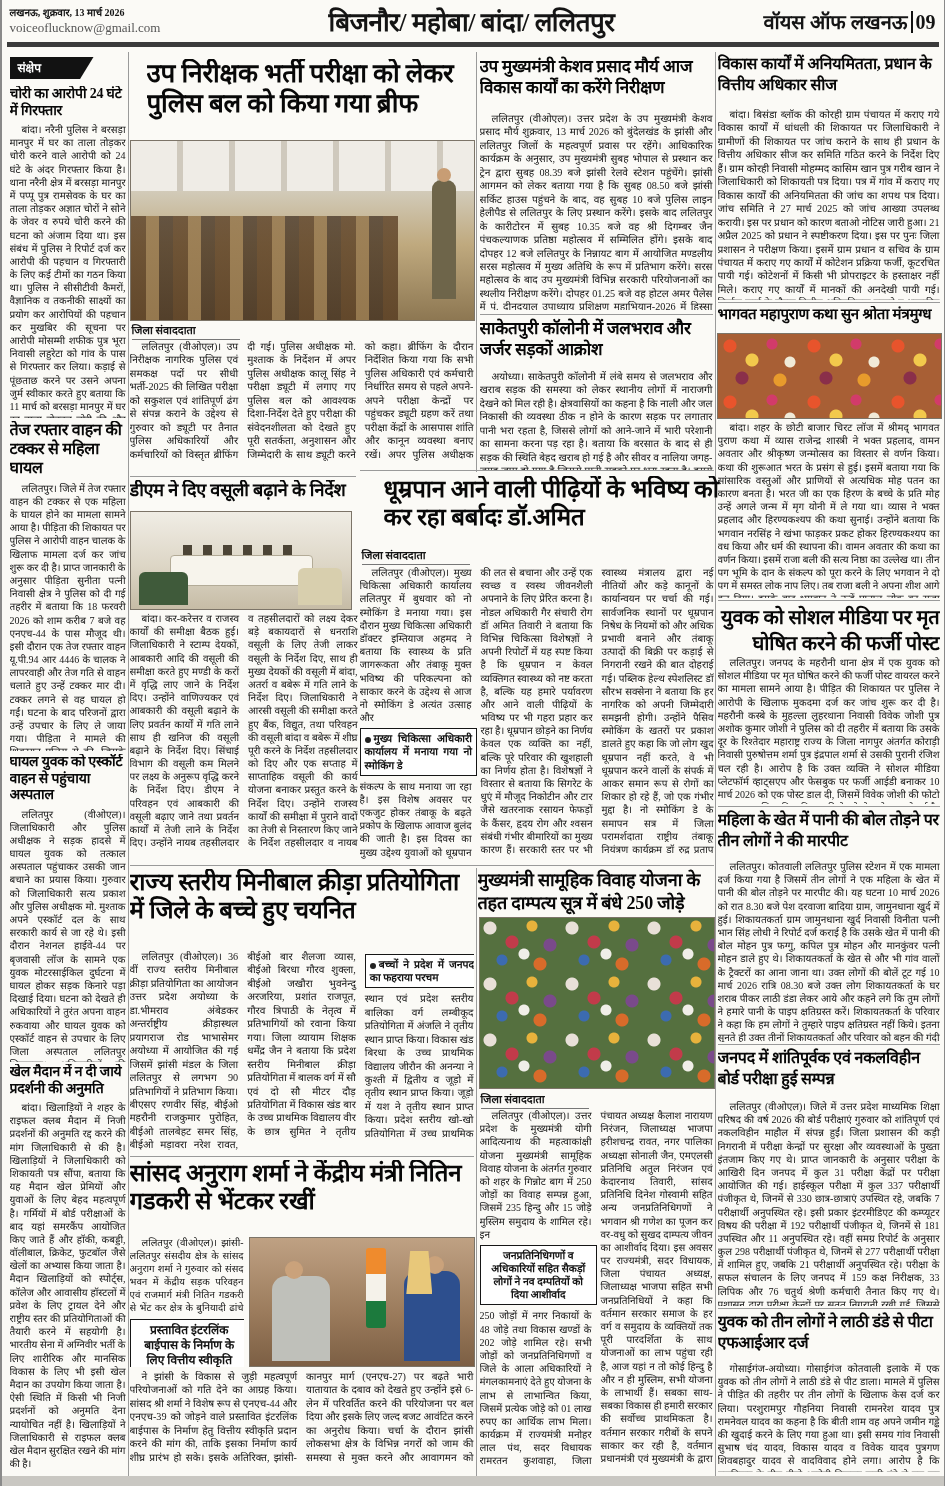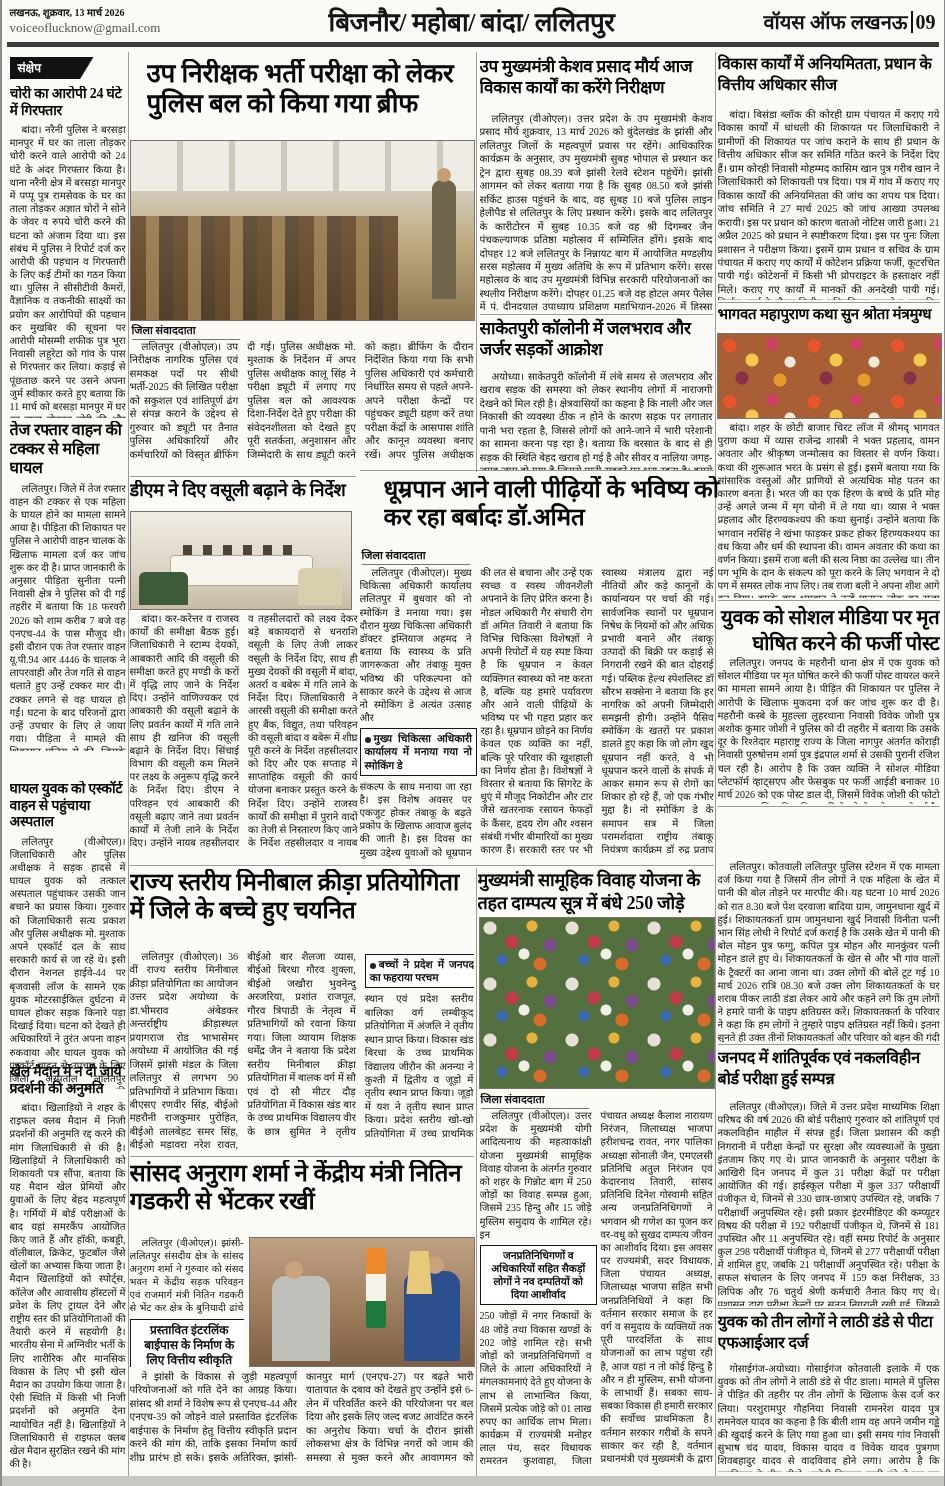--- a/index.html
+++ b/index.html
@@ -57,21 +57,21 @@
   <div class="abs lcol-art" style="left:8px;top:86px;width:116px;height:332px;overflow:hidden;">
     <div class="hl" style="font-size:14px;">चोरी का आरोपी 24 घंटे में गिरफ्तार</div>
     <div class="body-text">बांदा। नरैनी पुलिस ने बरसड़ा मानपुर में घर का ताला तोड़कर चोरी करने वाले आरोपी को 24 घंटे के अंदर गिरफ्तार किया है। थाना नरैनी क्षेत्र में बरसड़ा मानपुर में पप्पू पुत्र रामसेवक के घर का ताला तोड़कर अज्ञात चोरों ने सोने के जेवर व रुपये चोरी करने की घटना को अंजाम दिया था। इस संबंध में पुलिस ने रिपोर्ट दर्ज कर आरोपी की पहचान व गिरफ्तारी के लिए कई टीमों का गठन किया था। पुलिस ने सीसीटीवी कैमरों, वैज्ञानिक व तकनीकी साक्ष्यों का प्रयोग कर आरोपियों की पहचान कर मुखबिर की सूचना पर आरोपी मोसम्मी शफीक पुत्र भूरा निवासी लहुरेटा को गांव के पास से गिरफ्तार कर लिया। कड़ाई से पूंछताछ करने पर उसने अपना जुर्म स्वीकार करते हुए बताया कि 11 मार्च को बरसड़ा मानपुर में घर का ताला तोड़कर चोरी की और कई अन्य चोरियों को भी अंजाम दिया था। गिरफ्तार करने वाली टीम में प्रभारी निरीक्षक संदीप तिवारी, चौकी प्रभारी करतल, सूबेदार बिंद व टीम रही।</div>
   </div>
 
   <div class="abs lcol-art" style="left:8px;top:421px;width:116px;height:330px;overflow:hidden;">
     <div class="hl" style="font-size:16px;">तेज रफ्तार वाहन की टक्कर से महिला घायल</div>
     <div class="body-text">ललितपुर। जिले में तेज रफ्तार वाहन की टक्कर से एक महिला के घायल होने का मामला सामने आया है। पीड़िता की शिकायत पर पुलिस ने आरोपी वाहन चालक के खिलाफ मामला दर्ज कर जांच शुरू कर दी है। प्राप्त जानकारी के अनुसार पीड़िता सुनीता पत्नी निवासी क्षेत्र ने पुलिस को दी गई तहरीर में बताया कि 18 फरवरी 2026 को शाम करीब 7 बजे वह एनएच-44 के पास मौजूद थी। इसी दौरान एक तेज रफ्तार वाहन यू.पी.94 आर 4446 के चालक ने लापरवाही और तेज गति से वाहन चलाते हुए उन्हें टक्कर मार दी। टक्कर लगने से वह घायल हो गईं। घटना के बाद परिजनों द्वारा उन्हें उपचार के लिए ले जाया गया। पीड़िता ने मामले की शिकायत पुलिस से की, जिसके बाद 11 मार्च 2026 को थाना पुलिस ने मामले को गंभीरता से लेते हुए आरोपी चालक के खिलाफ संबंधित धाराओं में एफआईआर दर्ज कर ली।</div>
   </div>
 
-  <div class="abs lcol-art" style="left:8px;top:754px;width:116px;height:308px;overflow:hidden;margin-top:27px;">
+  <div class="abs lcol-art" style="left:8px;top:754px;width:116px;height:308px;overflow:hidden;">
     <div class="hl" style="font-size:14px;">घायल युवक को एस्कॉर्ट वाहन से पहुंचाया अस्पताल</div>
     <div class="body-text">ललितपुर (वीओएल)। जिलाधिकारी और पुलिस अधीक्षक ने सड़क हादसे में घायल युवक को तत्काल अस्पताल पहुंचाकर उसकी जान बचाने का प्रयास किया। गुरुवार को जिलाधिकारी सत्य प्रकाश और पुलिस अधीक्षक मो. मुश्ताक अपने एस्कॉर्ट दल के साथ सरकारी कार्य से जा रहे थे। इसी दौरान नेशनल हाईवे-44 पर बृजवासी लॉज के सामने एक युवक मोटरसाईकिल दुर्घटना में घायल होकर सड़क किनारे पड़ा दिखाई दिया। घटना को देखते ही अधिकारियों ने तुरंत अपना वाहन रुकवाया और घायल युवक को एस्कॉर्ट वाहन से उपचार के लिए जिला अस्पताल ललितपुर भिजवाया। अधिकारियों की तत्परता से घायल को समय रहते इलाज मिल सका।</div>
   </div>
 
   <div class="abs lcol-art" style="left:8px;top:1064px;width:116px;height:406px;overflow:hidden;">
     <div class="hl" style="font-size:14px;">खेल मैदान में न दी जाये प्रदर्शनी की अनुमति</div>
     <div class="body-text">बांदा। खिलाड़ियों ने शहर के राइफल क्लब मैदान में निजी प्रदर्शनों की अनुमति रद्द करने की मांग जिलाधिकारी से की है। खिलाड़ियों ने जिलाधिकारी को शिकायती पत्र सौंपा, बताया कि यह मैदान खेल प्रेमियों और युवाओं के लिए बेहद महत्वपूर्ण है। गर्मियों में बोर्ड परीक्षाओं के बाद यहां समरकैंप आयोजित किए जाते हैं और हॉकी, कबड्डी, वॉलीबाल, क्रिकेट, फुटबॉल जैसे खेलों का अभ्यास किया जाता है। मैदान खिलाड़ियों को स्पोर्ट्स, कॉलेज और आवासीय हॉस्टलों में प्रवेश के लिए ट्रायल देने और राष्ट्रीय स्तर की प्रतियोगिताओं की तैयारी करने में सहयोगी है। भारतीय सेना में अग्निवीर भर्ती के लिए शारीरिक और मानसिक विकास के लिए भी इसी खेल मैदान का उपयोग किया जाता है। ऐसी स्थिति में किसी भी निजी प्रदर्शनों को अनुमति देना न्यायोचित नहीं है। खिलाड़ियों ने जिलाधिकारी से राइफल क्लब खेल मैदान सुरक्षित रखने की मांग की है।</div>
   </div>
 
   <div class="abs hl" style="left:128px;top:59px;width:344px;height:84px;font-size:26px;margin-left:17px;">उप निरीक्षक भर्ती परीक्षा को लेकर पुलिस बल को किया गया ब्रीफ</div>
@@ -150,20 +150,21 @@
   <div class="hrule" style="left:716px;top:302px;width:222px;"></div>
   <div class="abs hl" style="left:716px;top:306px;width:222px;height:24px;font-size:15px;white-space:nowrap;">भागवत महापुराण कथा सुन श्रोता मंत्रमुग्ध</div>
   <div class="photo" style="left:715px;top:333px;width:223px;height:84px;background-color:#a85f35;background-image:radial-gradient(circle at 12px 12px,#e8542c 6px,transparent 7px),radial-gradient(circle at 34px 26px,#f2c94c 6px,transparent 7px),radial-gradient(circle at 54px 10px,#d23b6a 5px,transparent 6px),radial-gradient(circle at 72px 28px,#f0ead8 5px,transparent 6px),radial-gradient(circle at 24px 44px,#8a2f4a 6px,transparent 7px),radial-gradient(circle at 62px 46px,#e89b2c 6px,transparent 7px);background-size:84px 56px;"></div>
   <div class="abs body-text" style="left:716px;top:421px;width:222px;height:177px;font-size:10px;">बांदा। शहर के छोटी बाजार चिरट लॉज में श्रीमद् भागवत पुराण कथा में व्यास राजेन्द्र शास्त्री ने भक्त प्रहलाद, वामन अवतार और श्रीकृष्ण जन्मोत्सव का विस्तार से वर्णन किया। कथा की शुरूआत भरत के प्रसंग से हुई। इसमें बताया गया कि सांसारिक वस्तुओं और प्राणियों से अत्यधिक मोह पतन का कारण बनता है। भरत जी का एक हिरण के बच्चे के प्रति मोह उन्हें अगले जन्म में मृग योनी में ले गया था। व्यास ने भक्त प्रहलाद और हिरण्यकश्यप की कथा सुनाई। उन्होंने बताया कि भगवान नरसिंह ने खंभा फाड़कर प्रकट होकर हिरण्यकश्यप का वध किया और धर्म की स्थापना की। वामन अवतार की कथा का वर्णन किया। इसमें राजा बली की सत्य निष्ठा का उल्लेख था। तीन पग भूमि के दान के संकल्प को पूरा करने के लिए भगवान ने दो पग में समस्त लोक नाप लिए। तब राजा बली ने अपना शीश आगे कर दिया। इसके बाद भगवान ने उन्हें पाताल लोक का राजा बनाया। कथा परीक्षित लक्ष्मी गुप्ता, बाबूलाल गुप्ता, अजीत कुमार, विनीता गुप्ता व बड़ी संख्या में श्रोताओं ने कथा का रसापान किया।</div>
 
   <div class="hrule" style="left:716px;top:600px;width:222px;"></div>
   <div class="abs hl" style="left:716px;top:604px;width:222px;height:48px;font-size:20px;line-height:1.3;text-align:right;">युवक को सोशल मीडिया पर मृत घोषित करने की फर्जी पोस्ट वायरल</div>
   <div class="abs body-text" style="left:716px;top:656px;width:222px;height:148px;font-size:10px;">ललितपुर। जनपद के महरौनी थाना क्षेत्र में एक युवक को सोशल मीडिया पर मृत घोषित करने की फर्जी पोस्ट वायरल करने का मामला सामने आया है। पीड़ित की शिकायत पर पुलिस ने आरोपी के खिलाफ मुकदमा दर्ज कर जांच शुरू कर दी है। महरौनी कस्बे के मुहल्ला लुहरथाना निवासी विवेक जोशी पुत्र अशोक कुमार जोशी ने पुलिस को दी तहरीर में बताया कि उसके दूर के रिश्तेदार महाराष्ट्र राज्य के जिला नागपुर अंतर्गत कोराड़ी निवासी पुरुषोत्तम शर्मा पुत्र इंद्रपाल शर्मा से उसकी पुरानी रंजिश चल रही है। आरोप है कि उक्त व्यक्ति ने सोशल मीडिया प्लेटफॉर्म व्हाट्सएप और फेसबुक पर फर्जी आईडी बनाकर 10 मार्च 2026 को एक पोस्ट डाल दी, जिसमें विवेक जोशी की फोटो लगाकर यह लिख दिया कि उनकी ब्रेन हेमरेज से मृत्यु हो गई है। फर्जी पोस्ट वायरल होने के बाद परिजनों और परिचितों में शोक की लहर फैल गई और कई लोग घर पहुंचने लगे। जब विवेक को इसकी जानकारी हुई तो उसने आरोपी से फोन पर बात की, जिस पर आरोपी ने कथित रूप से गाली-गलौज करते हुए जान से मारने की धमकी भी दी। पीड़ित की तहरीर पर थाना महरौनी पुलिस ने आरोपी के खिलाफ बीएनएस की धारा 351(3), 352 तथा आईटी एक्ट की धारा 66ई के तहत मुकदमा दर्ज कर लिया है। पुलिस ने मामले की जांच शुरू कर दी है।</div>
 
   <div class="hrule" style="left:716px;top:806px;width:222px;"></div>
+  <div class="abs hl" style="left:716px;top:810px;width:222px;height:48px;font-size:16px;line-height:1.3;">महिला के खेत में पानी की बोल तोड़ने पर तीन लोगों ने की मारपीट</div>
   <div class="abs body-text" style="left:716px;top:860px;width:222px;height:182px;font-size:10px;">ललितपुर। कोतवाली ललितपुर पुलिस स्टेशन में एक मामला दर्ज किया गया है जिसमें तीन लोगों ने एक महिला के खेत में पानी की बोल तोड़ने पर मारपीट की। यह घटना 10 मार्च 2026 को रात 8.30 बजे पेश दरवाजा बादिया ग्राम, जामुनधाना खुर्द में हुई। शिकायतकर्ता ग्राम जामुनधाना खुर्द निवासी विनीता पत्नी भान सिंह लोधी ने रिपोर्ट दर्ज कराई है कि उसके खेत में पानी की बोल मोहन पुत्र फग्गु, कपिल पुत्र मोहन और मानकुंवर पत्नी मोहन डाले हुए थे। शिकायतकर्ता के खेत से और भी गांव वालों के ट्रैक्टरों का आना जाना था। उक्त लोगों की बोलें टूट गई 10 मार्च 2026 रात्रि 08.30 बजे उक्त लोग शिकायतकर्ता के घर शराब पीकर लाठी डंडा लेकर आये और कहने लगे कि तुम लोगों ने हमारे पानी के पाइप क्षतिग्रस्त करें। शिकायतकर्ता के परिवार ने कहा कि हम लोगों ने तुम्हारे पाइप क्षतिग्रस्त नहीं किये। इतना सुनते ही उक्त तीनों शिकायतकर्ता और परिवार को बहन की गंदी गंदी गालियां देने लगे मना करने पर मारपीट करने लगे। शिकायतकर्ता के देवर सोबत सिंह पुत्र करन सिंह को लाठी डंडे से मारा और जिससे हाथ की उंगली क्षतिग्रस्त हो गई और मुंह भी मारा जिससे मुंह से खून भी गिरा। पुलिस ने पीड़ित की तहरीर पर उक्त लोगों के खिलाफ बीएनएस की धारा 352, 115(2) और 351(3) के तहत दर्ज किया गया है।</div>
 
   <div class="hrule" style="left:716px;top:1044px;width:222px;"></div>
   <div class="abs hl" style="left:716px;top:1048px;width:222px;height:48px;font-size:16px;line-height:1.3;">जनपद में शांतिपूर्वक एवं नकलविहीन बोर्ड परीक्षा हुई सम्पन्न</div>
   <div class="abs body-text" style="left:716px;top:1100px;width:222px;height:206px;font-size:10px;">ललितपुर (वीओएल)। जिले में उत्तर प्रदेश माध्यमिक शिक्षा परिषद की वर्ष 2026 की बोर्ड परीक्षाएं गुरुवार को शांतिपूर्ण एवं नकलविहीन माहौल में संपन्न हुईं। जिला प्रशासन की कड़ी निगरानी में परीक्षा केन्द्रों पर सुरक्षा और व्यवस्थाओं के पुख्ता इंतजाम किए गए थे। प्राप्त जानकारी के अनुसार परीक्षा के आखिरी दिन जनपद में कुल 31 परीक्षा केंद्रों पर परीक्षा आयोजित की गई। हाईस्कूल परीक्षा में कुल 337 परीक्षार्थी पंजीकृत थे, जिनमें से 330 छात्र-छात्राएं उपस्थित रहे, जबकि 7 परीक्षार्थी अनुपस्थित रहे। इसी प्रकार इंटरमीडिएट की कम्प्यूटर विषय की परीक्षा में 192 परीक्षार्थी पंजीकृत थे, जिनमें से 181 उपस्थित और 11 अनुपस्थित रहे। वहीं समग्र रिपोर्ट के अनुसार कुल 298 परीक्षार्थी पंजीकृत थे, जिनमें से 277 परीक्षार्थी परीक्षा में शामिल हुए, जबकि 21 परीक्षार्थी अनुपस्थित रहे। परीक्षा के सफल संचालन के लिए जनपद में 159 कक्ष निरीक्षक, 33 लिपिक और 76 चतुर्थ श्रेणी कर्मचारी तैनात किए गए थे। प्रशासन द्वारा परीक्षा केन्द्रों पर सतत निगरानी रखी गई, जिससे परीक्षा शांतिपूर्ण, सुव्यवस्थित और नकलविहीन वातावरण में संपन्न हुई। जिला विद्यालय निरीक्षक कार्यालय की ओर से बताया गया है कि सभी परीक्षा केन्द्रों पर शासन के निर्देशों का पालन करते हुए परीक्षा कराई गई और कहीं से भी किसी प्रकार की अव्यवस्था या नकल की सूचना प्राप्त नहीं हुई। कंट्रोल रूम से प्रत्येक परीक्षा केन्द्रों पर कड़ी निगरानी रखी गई। जिला विद्यालय निरीक्षक ओमप्रकाश सिंह के निर्देशन में कंट्रोल रूम प्रभारी कोमल सिंह नरवरिया एवं संजीव कुमार शुक्ला की टीम द्वारा बारीकी के साथ प्रत्येक परीक्षा केन्द्र के प्रत्येक कक्षों का स्क्रीन पर कड़ी निगाह रखते हुये परीक्षा सम्पन्न करवाई।</div>
 
   <div class="hrule" style="left:716px;top:1308px;width:222px;"></div>
   <div class="abs hl" style="left:716px;top:1312px;width:222px;height:48px;font-size:16px;line-height:1.3;">युवक को तीन लोगों ने लाठी डंडे से पीटा एफआईआर दर्ज</div>
   <div class="abs body-text" style="left:716px;top:1362px;width:222px;height:110px;font-size:10px;">गोसाईगंज-अयोध्या। गोसाईगंज कोतवाली इलाके में एक युवक को तीन लोगों ने लाठी डंडे से पीट डाला। मामले में पुलिस ने पीड़ित की तहरीर पर तीन लोगों के खिलाफ केस दर्ज कर लिया। परशुरामपुर गौहनिया निवासी रामनरेश यादव पुत्र रामनेवल यादव का कहना है कि बीती शाम वह अपने जमीन गड्ढे की खुदाई करने के लिए गया हुआ था। इसी समय गांव निवासी सुभाष चंद यादव, विकास यादव व विवेक यादव पुत्रगण शिवबहादुर यादव से वादविवाद होने लगा। आरोप है कि वादविवाद के बीच तीनो आरोपी मिलकर लाठी डंडे से वार कर दिया और ब्लेड मारकर उसका हाथ काट दिया। एसओ शारदेन्दु यादव के मुताबिक तीनों आरोपितों के खिलाफ केस दर्जकर मामले की पड़ताल कराई जा रही है।</div>
 

